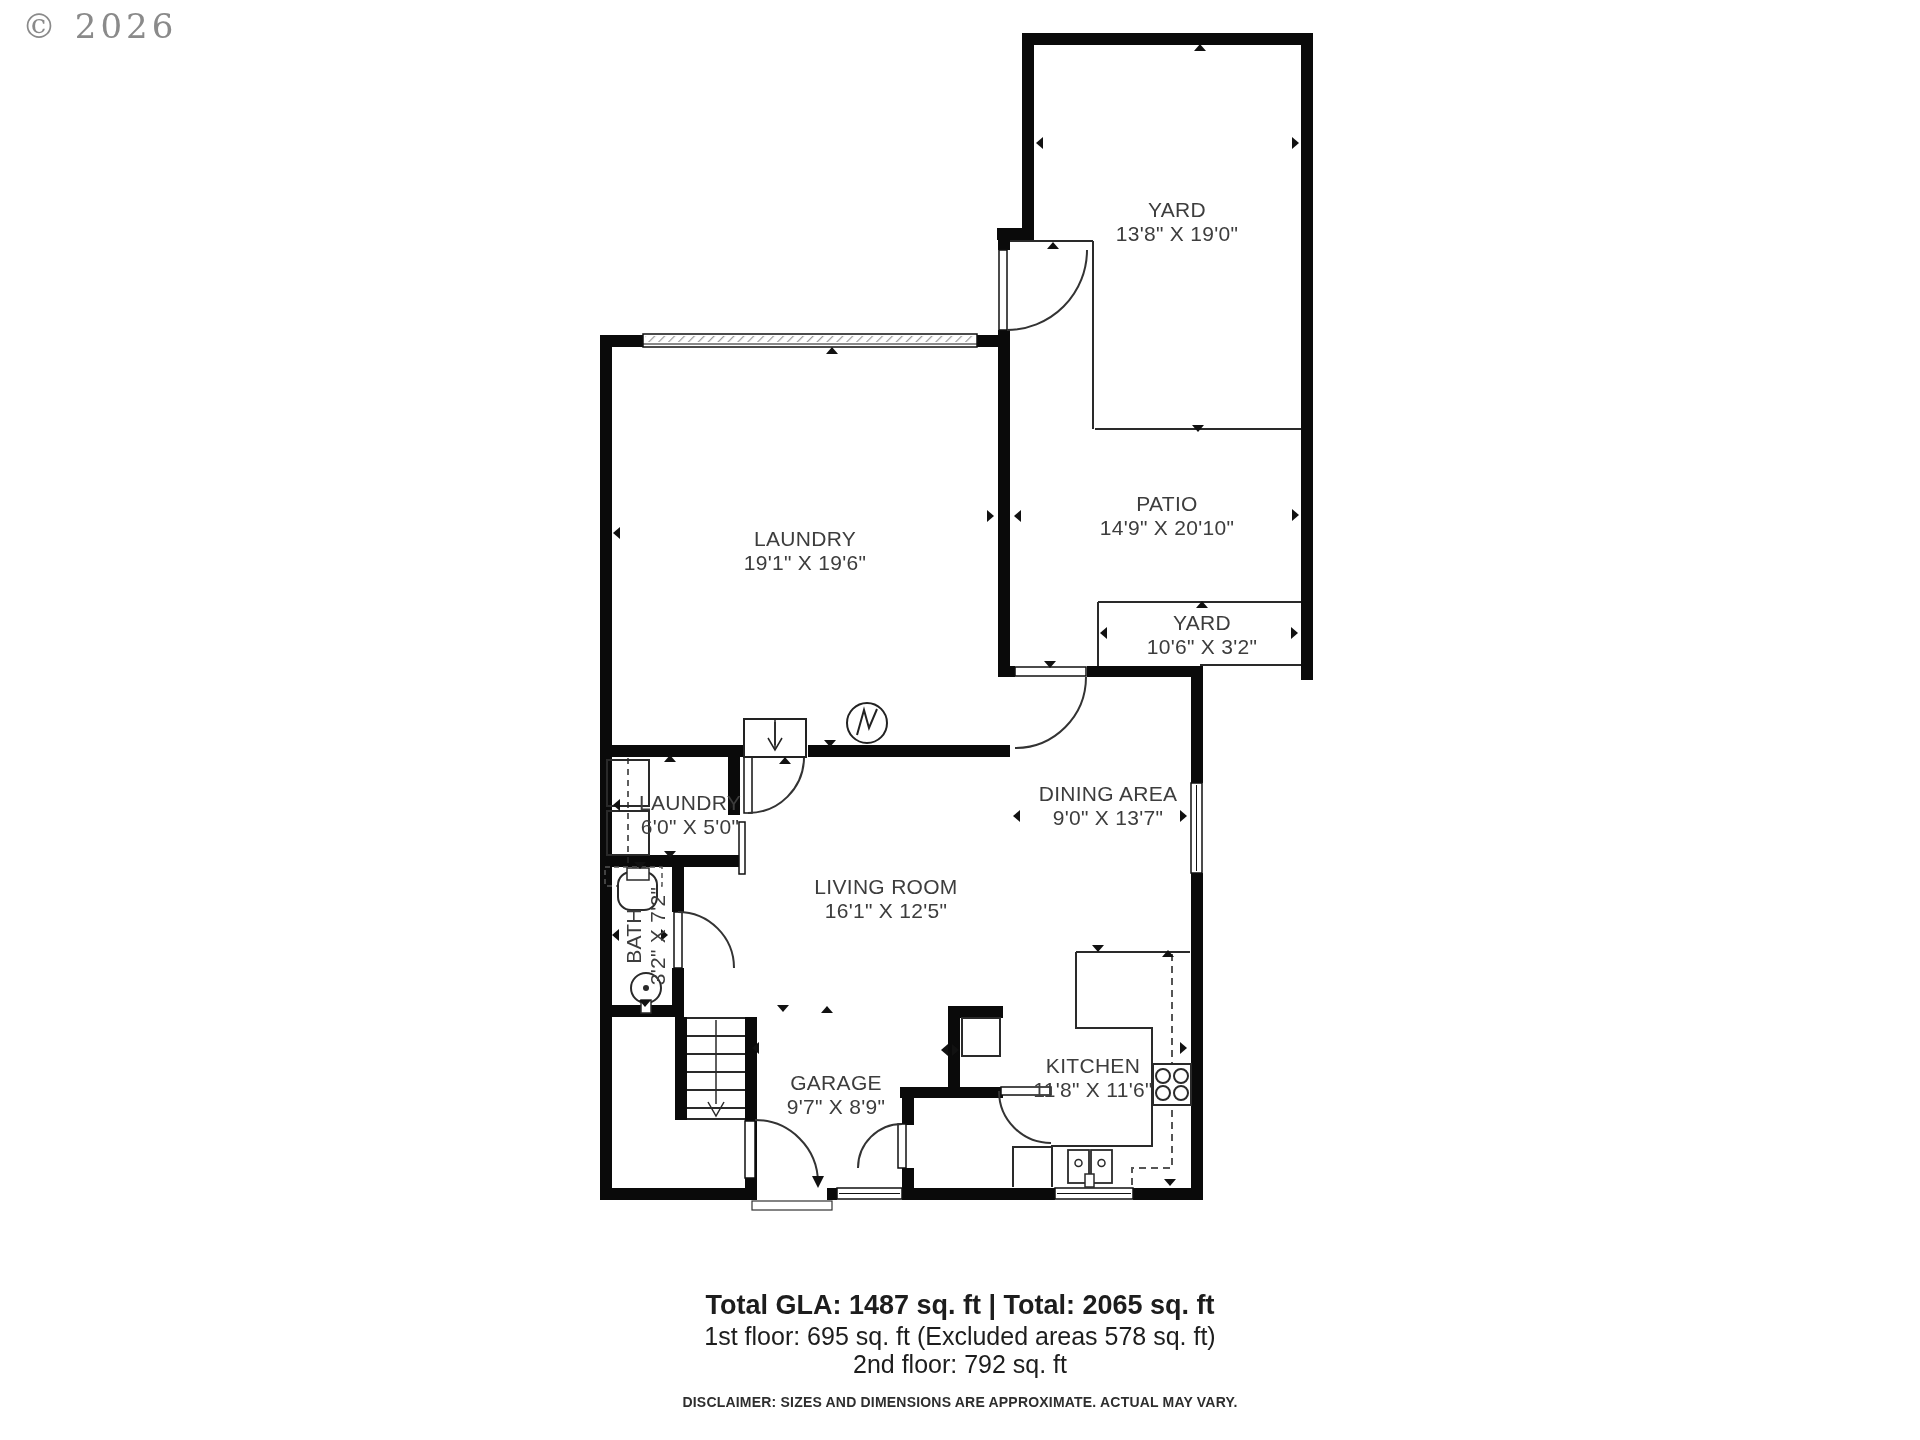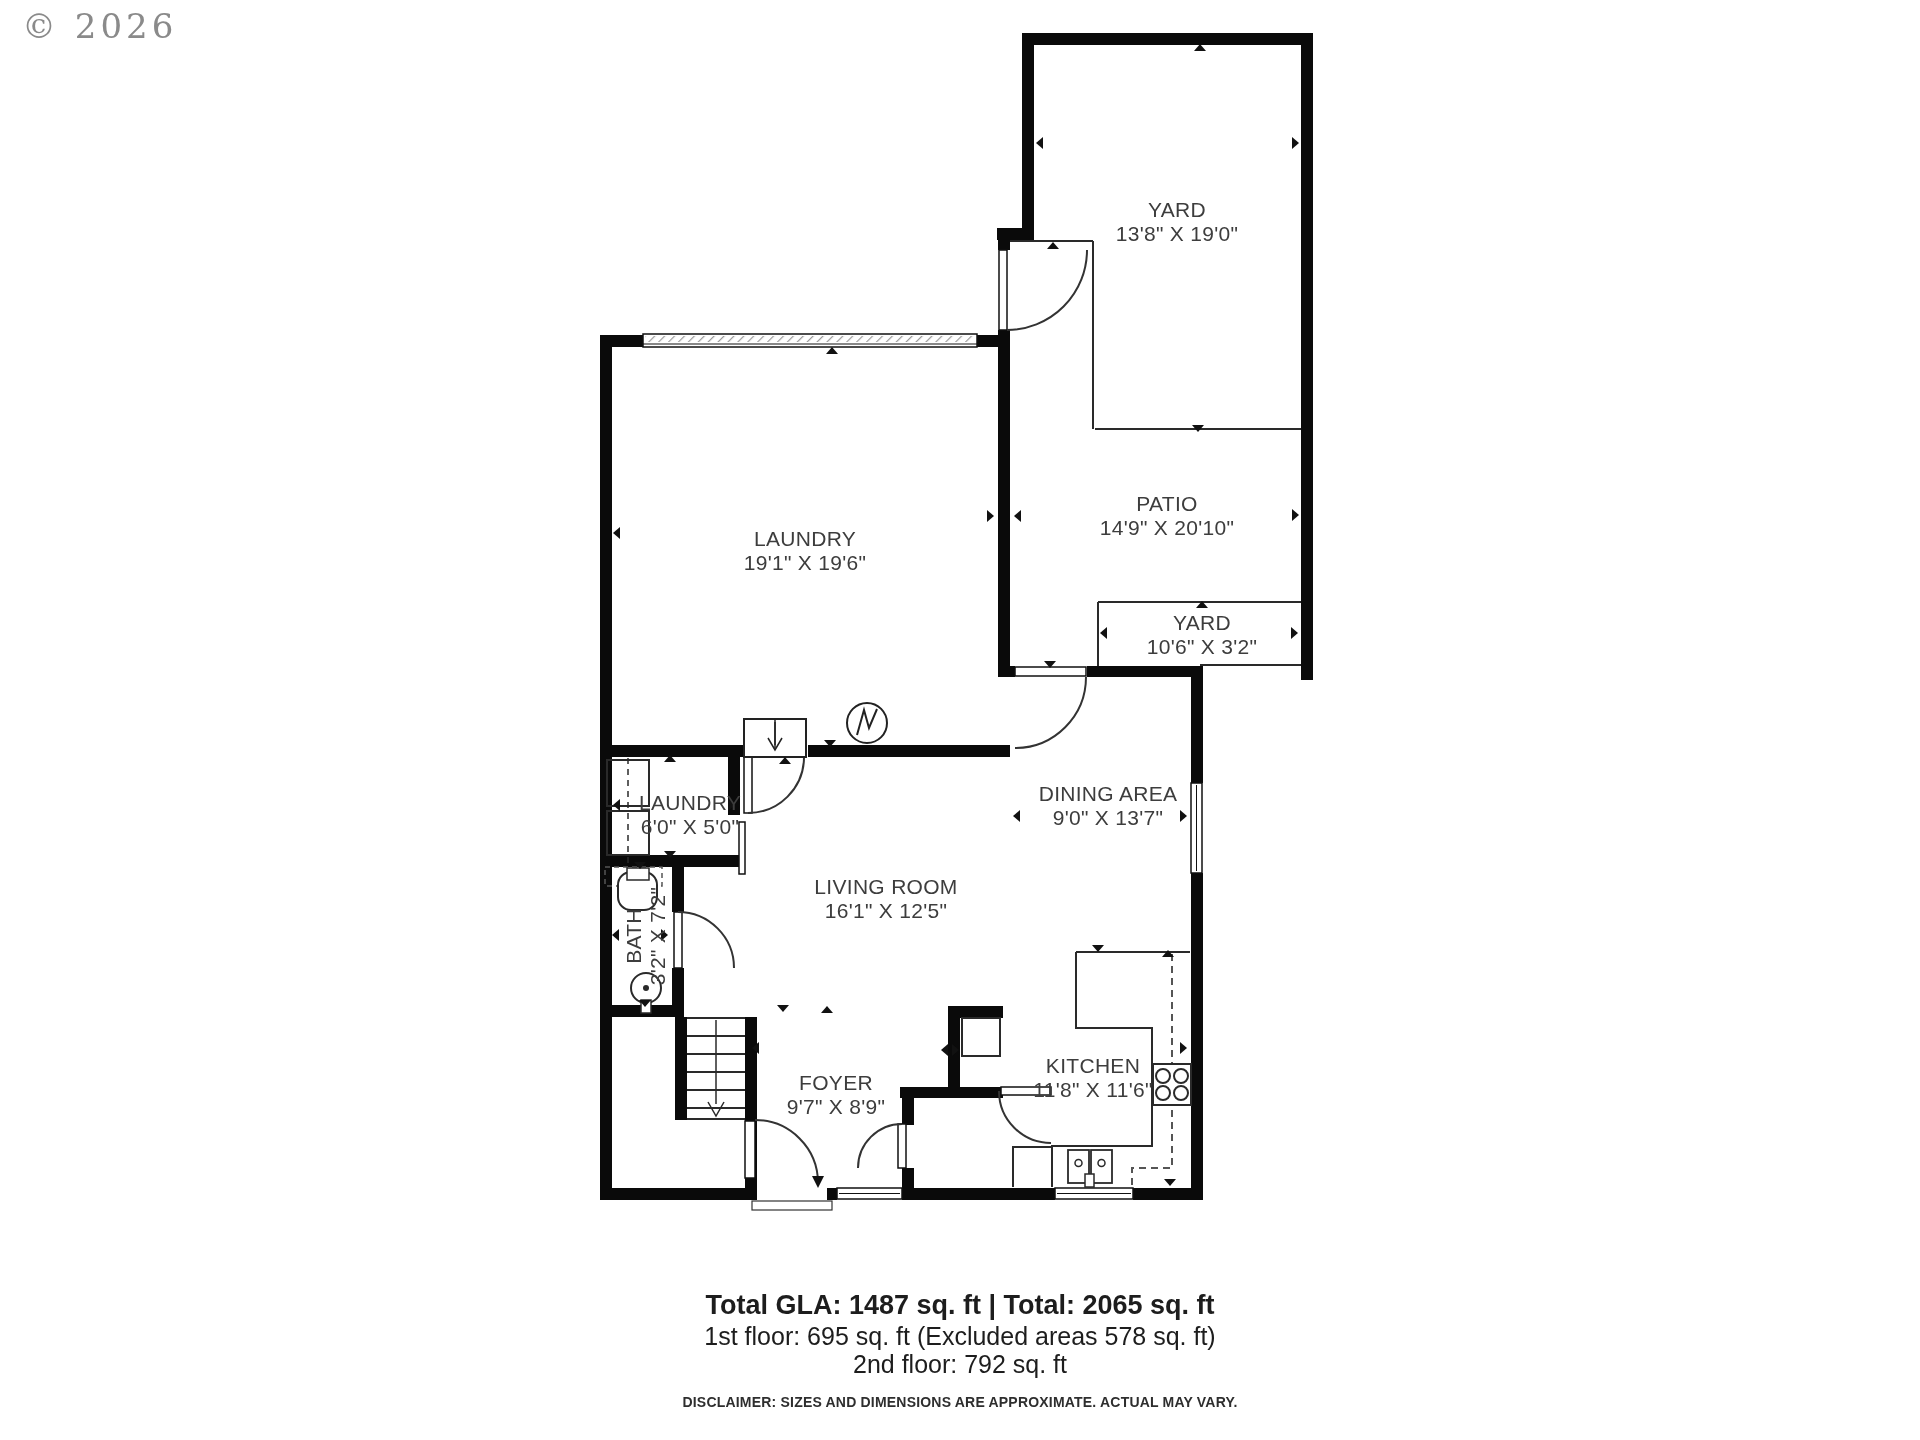--- a/index.html
+++ b/index.html
@@ -238,21 +238,21 @@
   </div>
   <div class="label" style="left:886px;top:899px">
     <div>LIVING ROOM</div>
       <div>16'1" X 12'5"</div>
   </div>
   <div class="label" style="left:1108px;top:806px">
     <div>DINING AREA</div>
       <div>9'0" X 13'7"</div>
   </div>
   <div class="label" style="left:836px;top:1095px">
-    <div>FOYER</div>
+    <div>GARAGE</div>
       <div>9'7" X 8'9"</div>
   </div>
   <div class="label" style="left:1093px;top:1078px">
     <div>KITCHEN</div>
       <div>11'8" X 11'6"</div>
   </div>
 
   <div class="footer f1">Total GLA: 1487 sq. ft | Total: 2065 sq. ft</div>
   <div class="footer f2">1st floor: 695 sq. ft (Excluded areas 578 sq. ft)</div>
   <div class="footer f3">2nd floor: 792 sq. ft</div>

